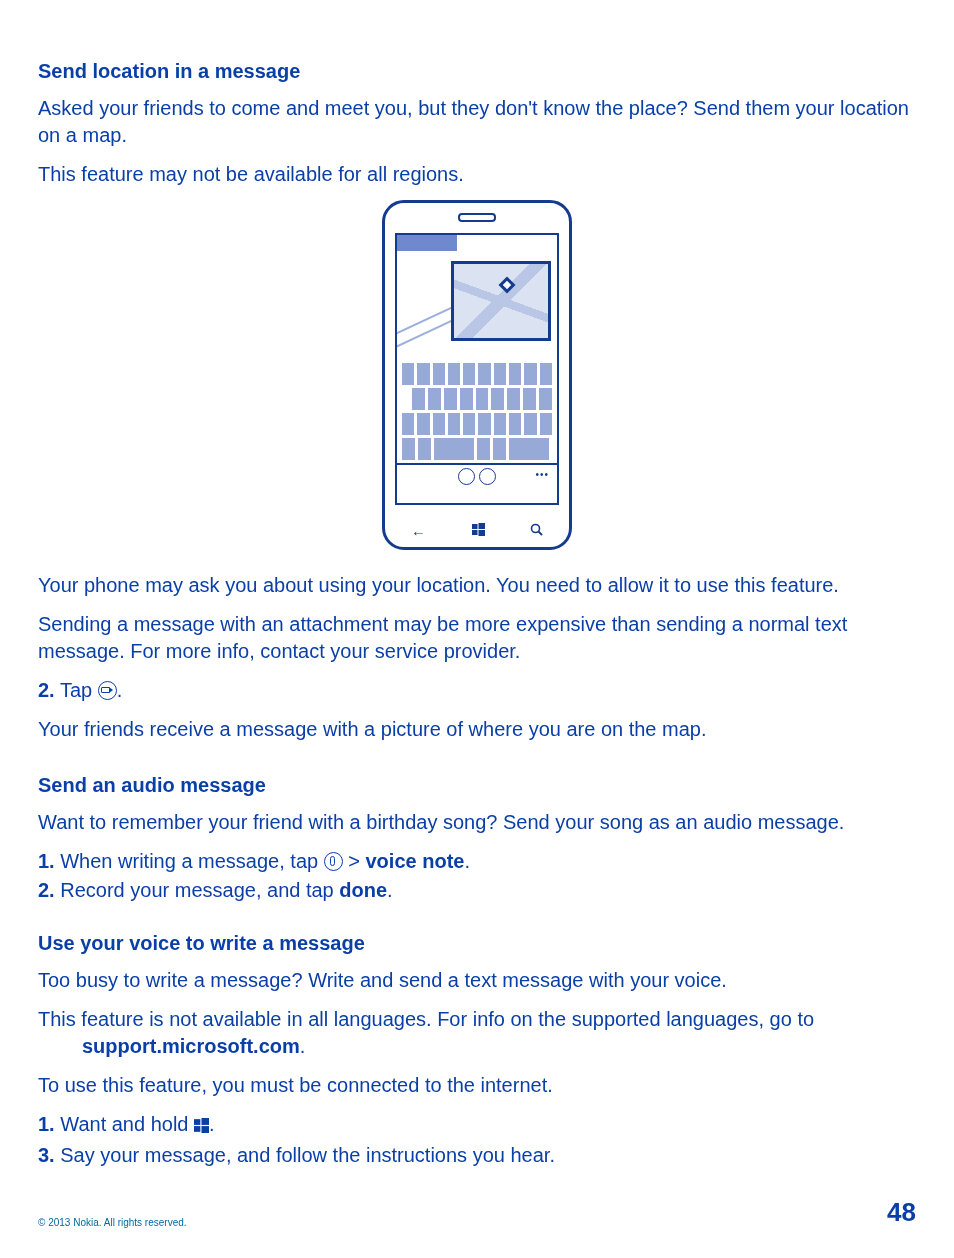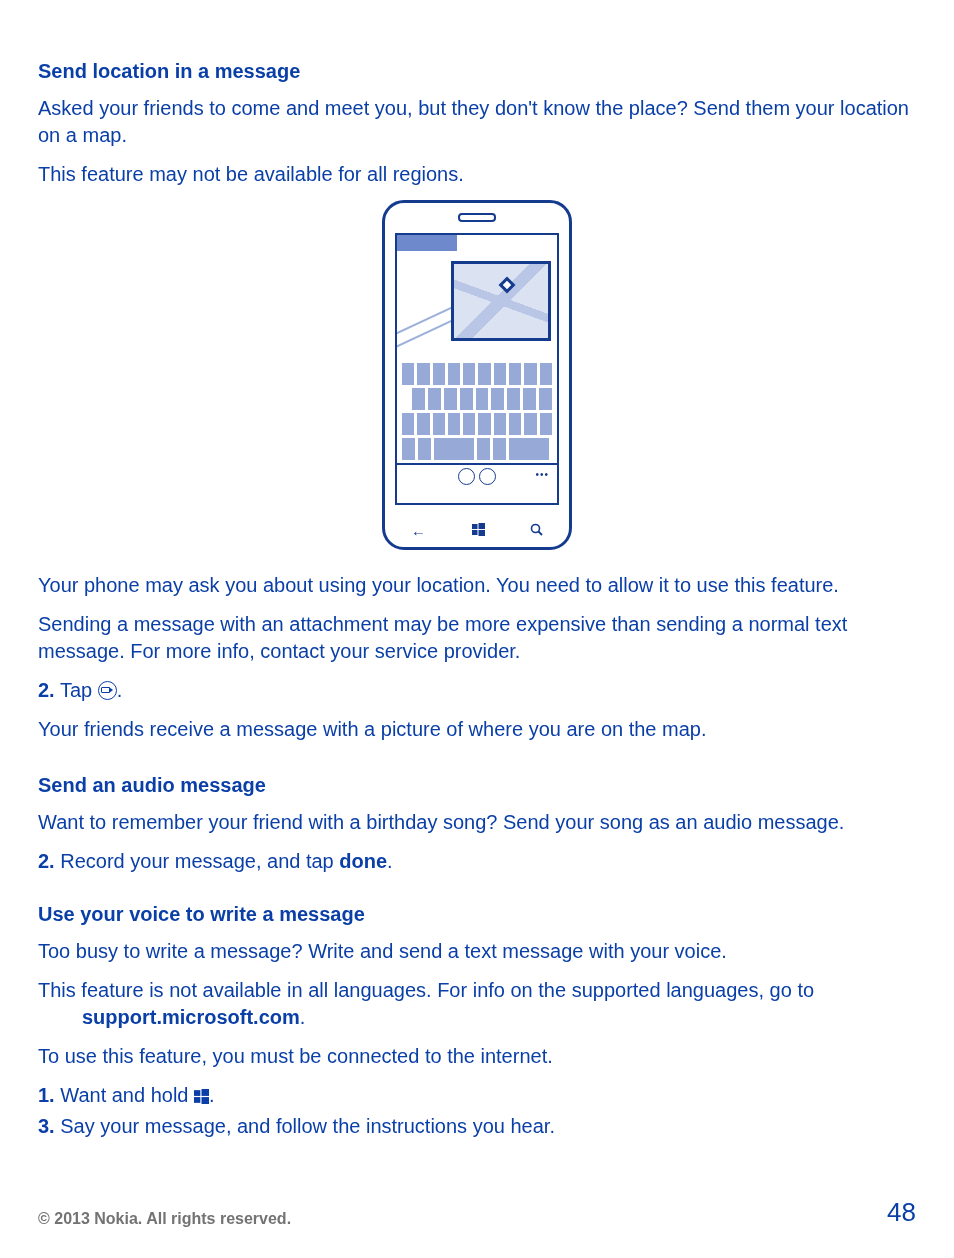--- a/index.html
+++ b/index.html
@@ -218,27 +218,26 @@
   .footer {
     position: absolute;
     left: 38px;
     right: 38px;
     bottom: 30px;
     display: flex;
     justify-content: space-between;
     align-items: flex-end;
   }
   .copyright {
-    font-size: 16px;
-    color: #737373;
-    font-weight: bold;
+    font-size: 10px;
+    color: #0369a1;
   }
   .pagenum {
     font-size: 26px;
-    font-weight: 400;
+    font-weight: 700;
     color: #0a3fa8;
   }
 </style>
 </head>
 <body>
 
 <div class="page">
 
   <h3 class="section">Send location in a message</h3>
   <p>Asked your friends to come and meet you, but they don't know the place? Send them your location on a map.</p>
@@ -337,20 +336,23 @@
   <p>
     <span class="step-num">2.</span><span> Tap </span><span class="icon-circle icon-send"></span><span>.</span>
   </p>
 
   <p>Your friends receive a message with a picture of where you are on the map.</p>
 
   <h3 class="section" style="margin-top:31px">Send an audio message</h3>
   <p>Want to remember your friend with a birthday song? Send your song as an audio message.</p>
 
   <p style="margin:0 0 2px 0">
+    <span class="step-num">1.</span><span> When writing a message, tap </span><span class="icon-circle icon-attach"></span><span> &gt; </span><span class="bold">voice note</span><span>.</span>
+  </p>
+  <p style="margin:0 0 2px 0">
     <span class="step-num">2.</span><span> Record your message, and tap </span><span class="bold">done</span><span>.</span>
   </p>
 
   <h3 class="section" style="margin-top:28px">Use your voice to write a message</h3>
   <p>Too busy to write a message? Write and send a text message with your voice.</p>
   <p>
     <span>This feature is not available in all languages. For info on the supported languages, go to </span><a href="#" class="link">support.microsoft.com</a><span>.</span>
   </p>
   <p>To use this feature, you must be connected to the internet.</p>
 

